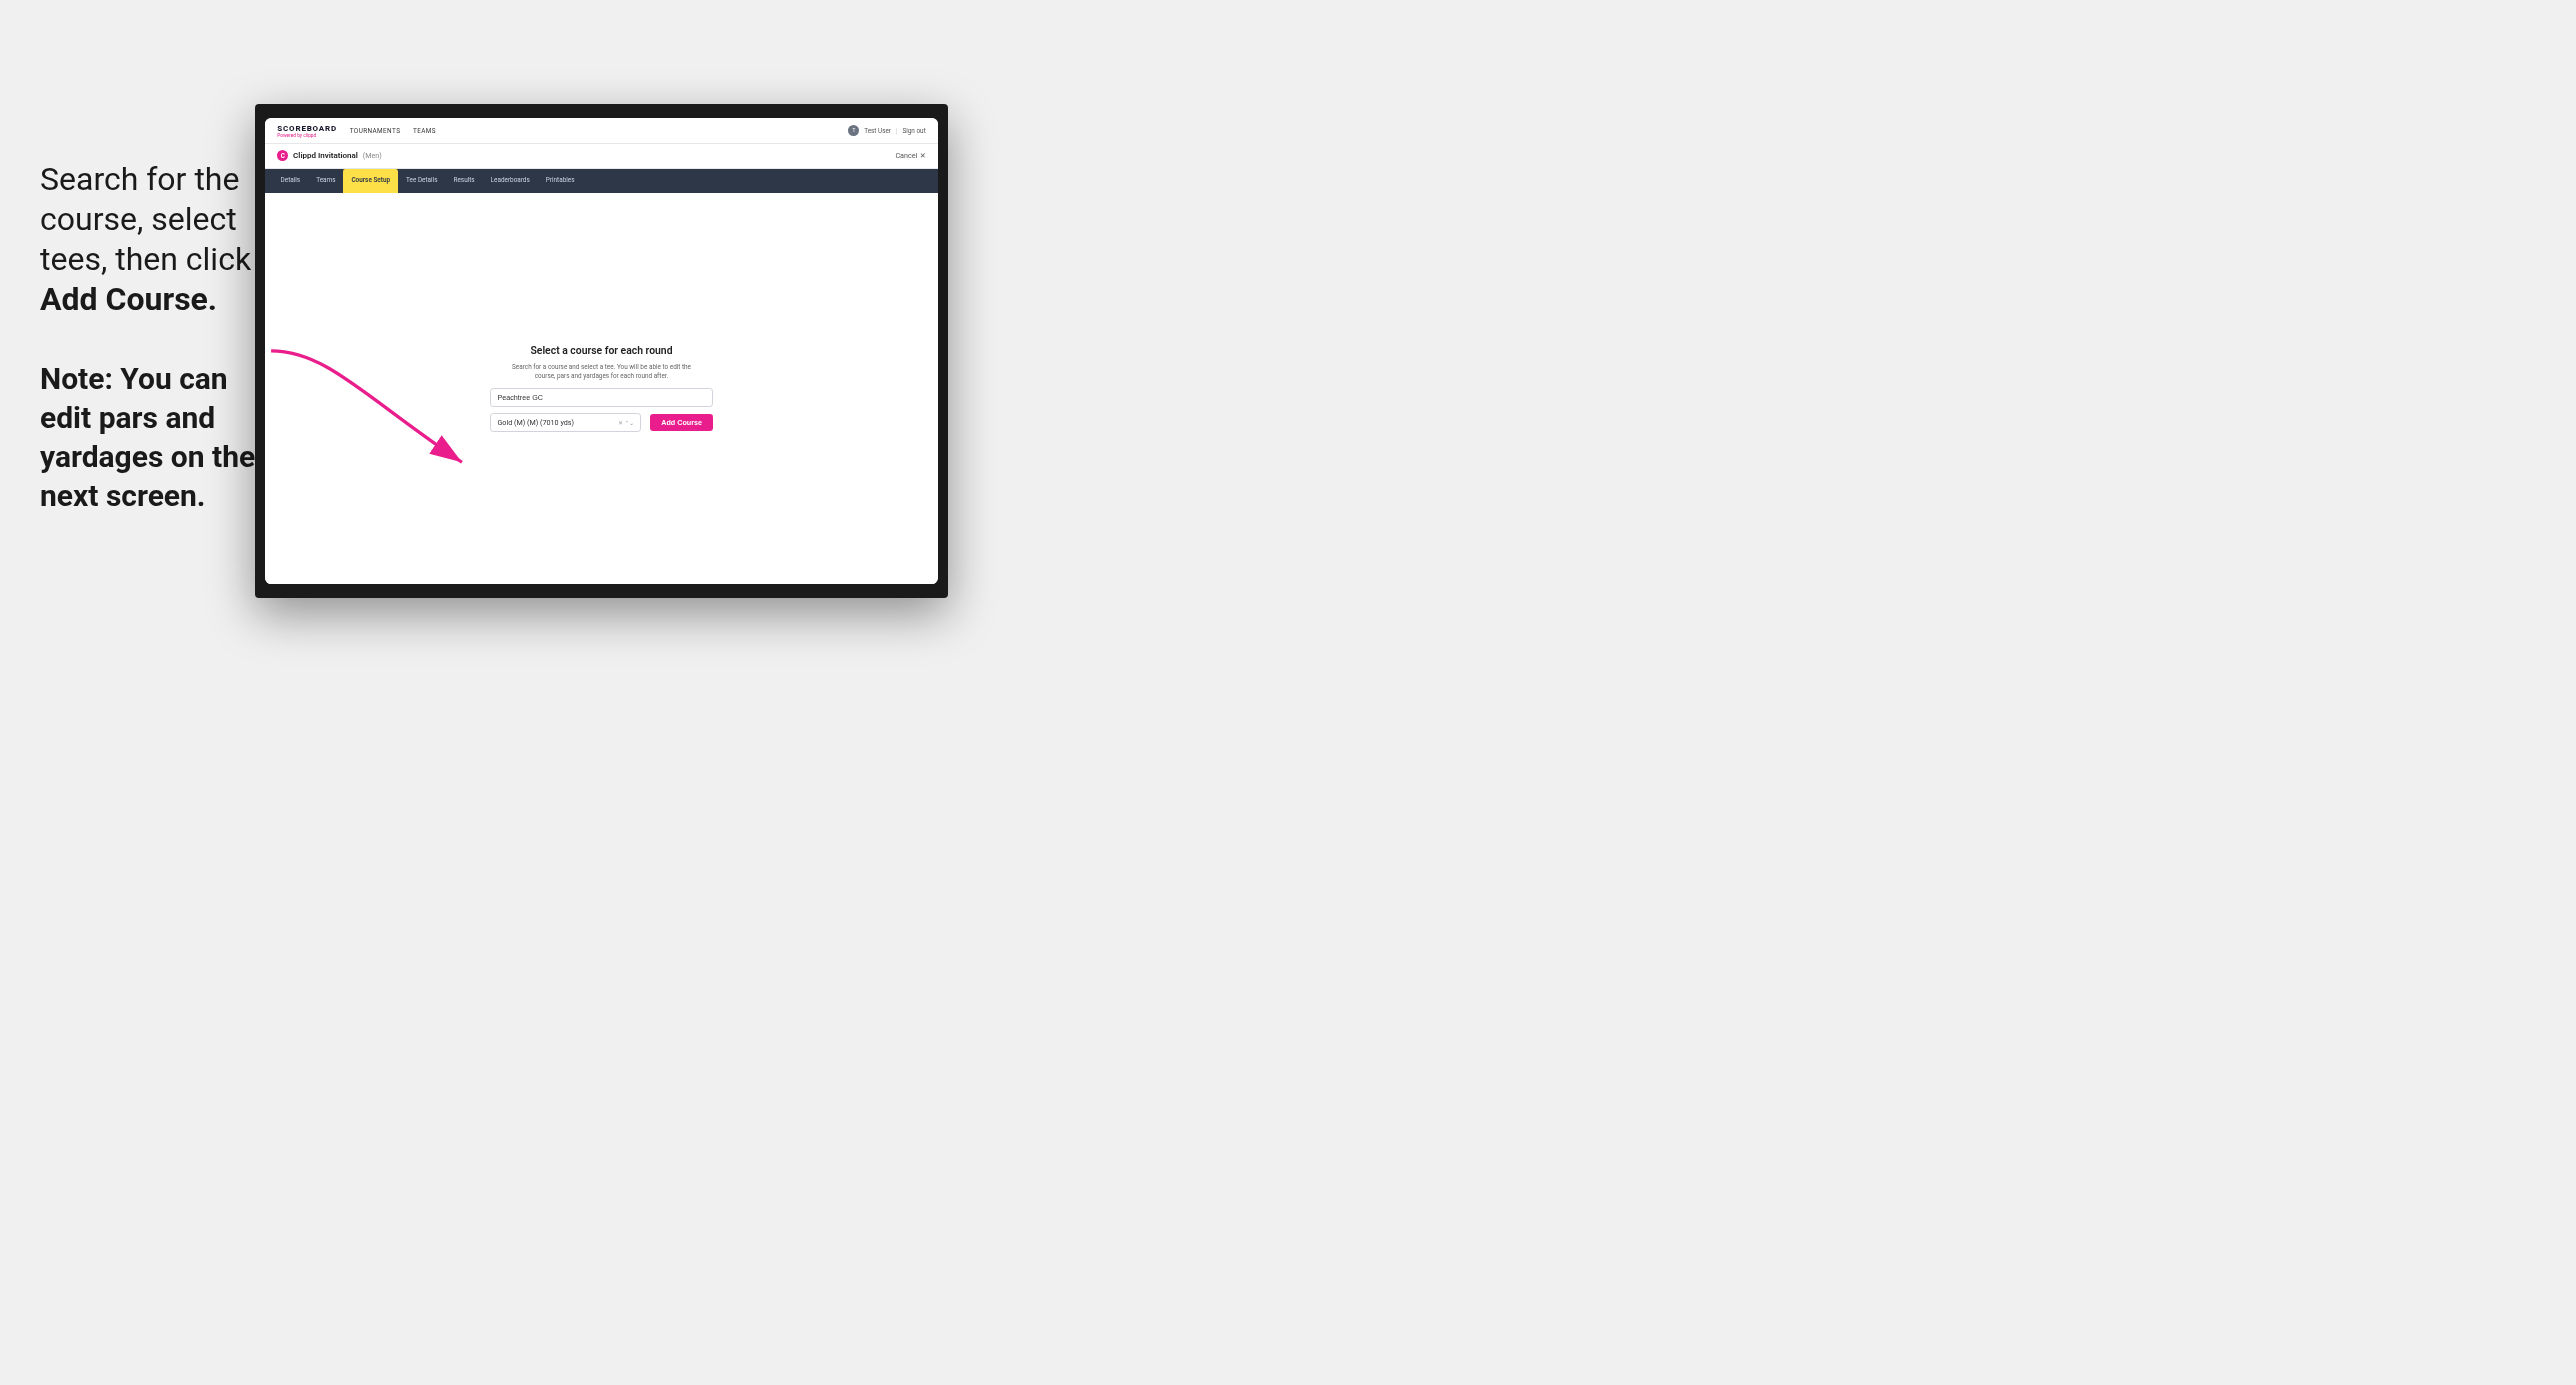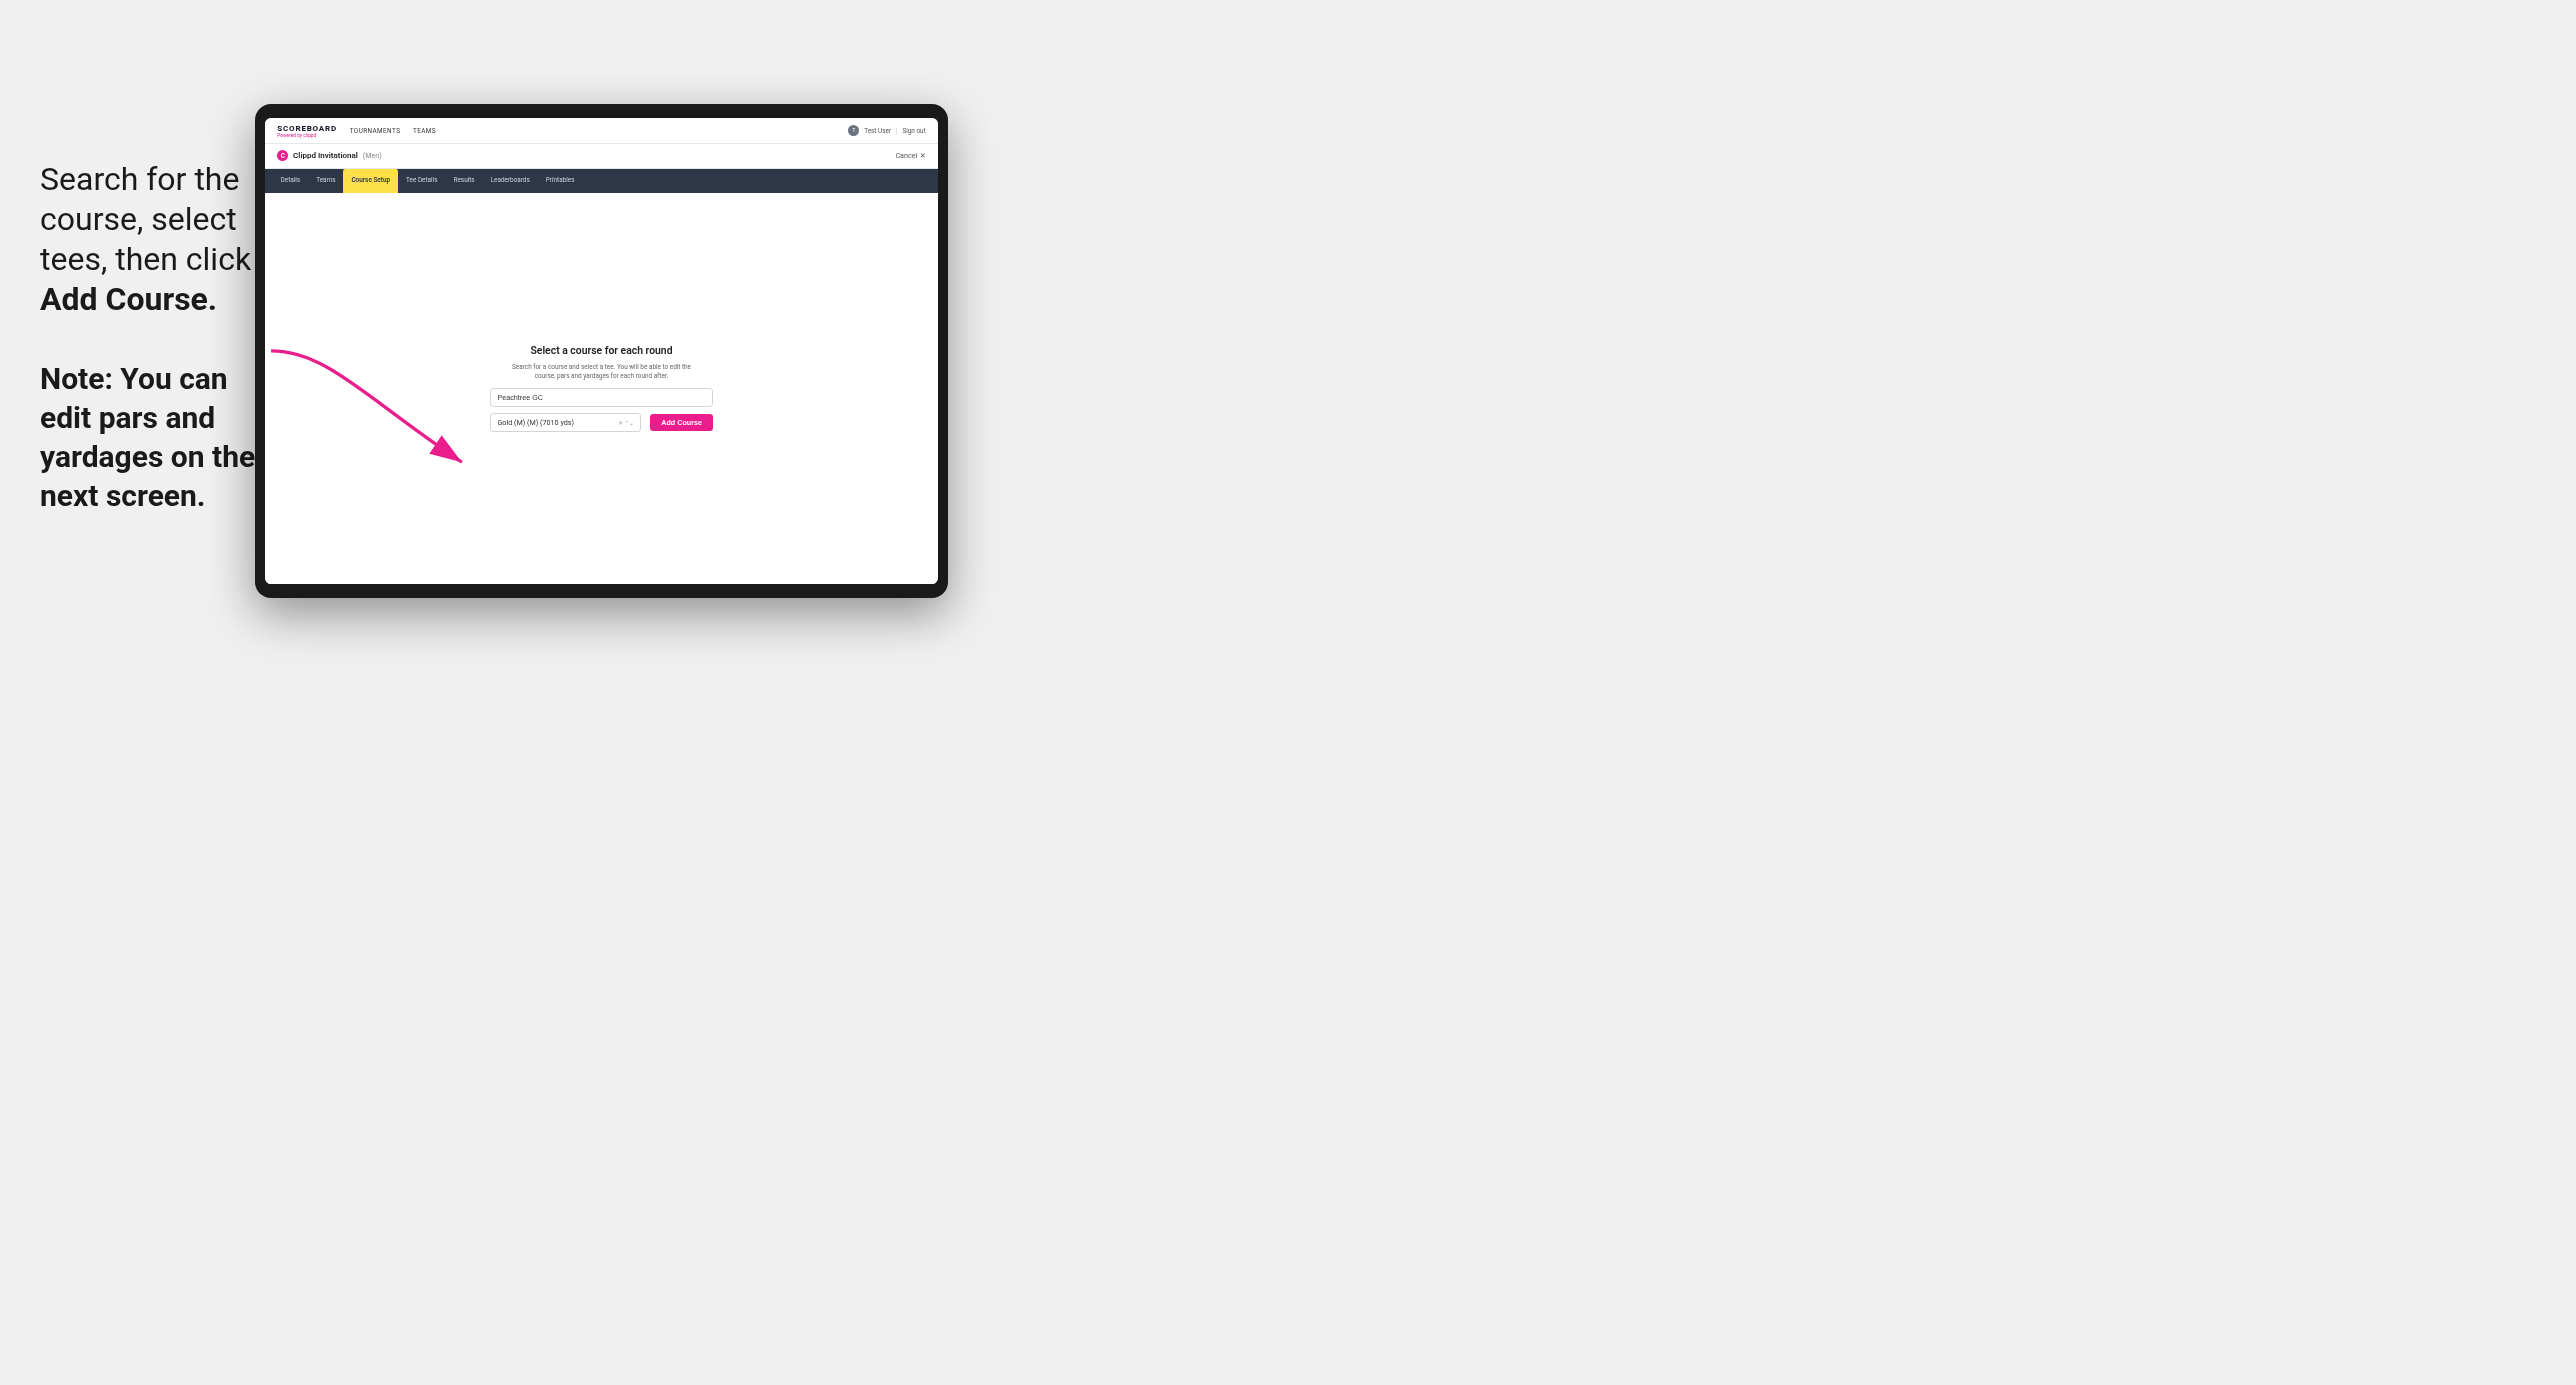--- a/index.html
+++ b/index.html
@@ -13,21 +13,21 @@
     }
 
     
     .tablet {
       position: absolute;
       left: 255px;
       top: 104px;
       width: 693px;
       height: 494px;
       background: #1a1a1a;
-      border-radius: 16px;
+      border-radius: 4px;
       box-shadow: 0 16px 48px rgba(0,0,0,0.4);
       padding: 14.3px 9.6px;
       display: flex;
       flex-direction: column;
       align-items: center;
     }
 
     .tablet-screen {
       width: 100%;
       flex: 1;

